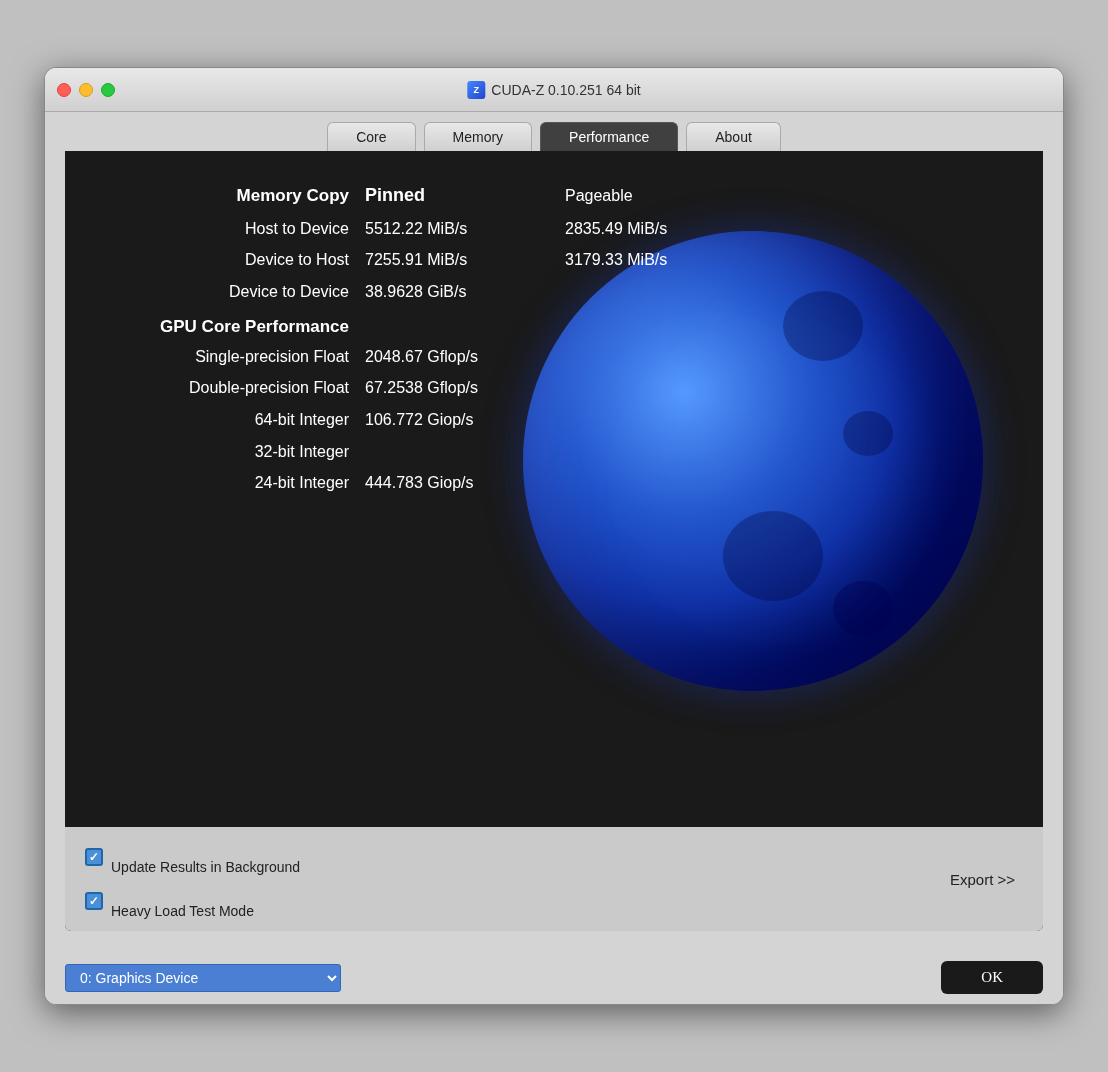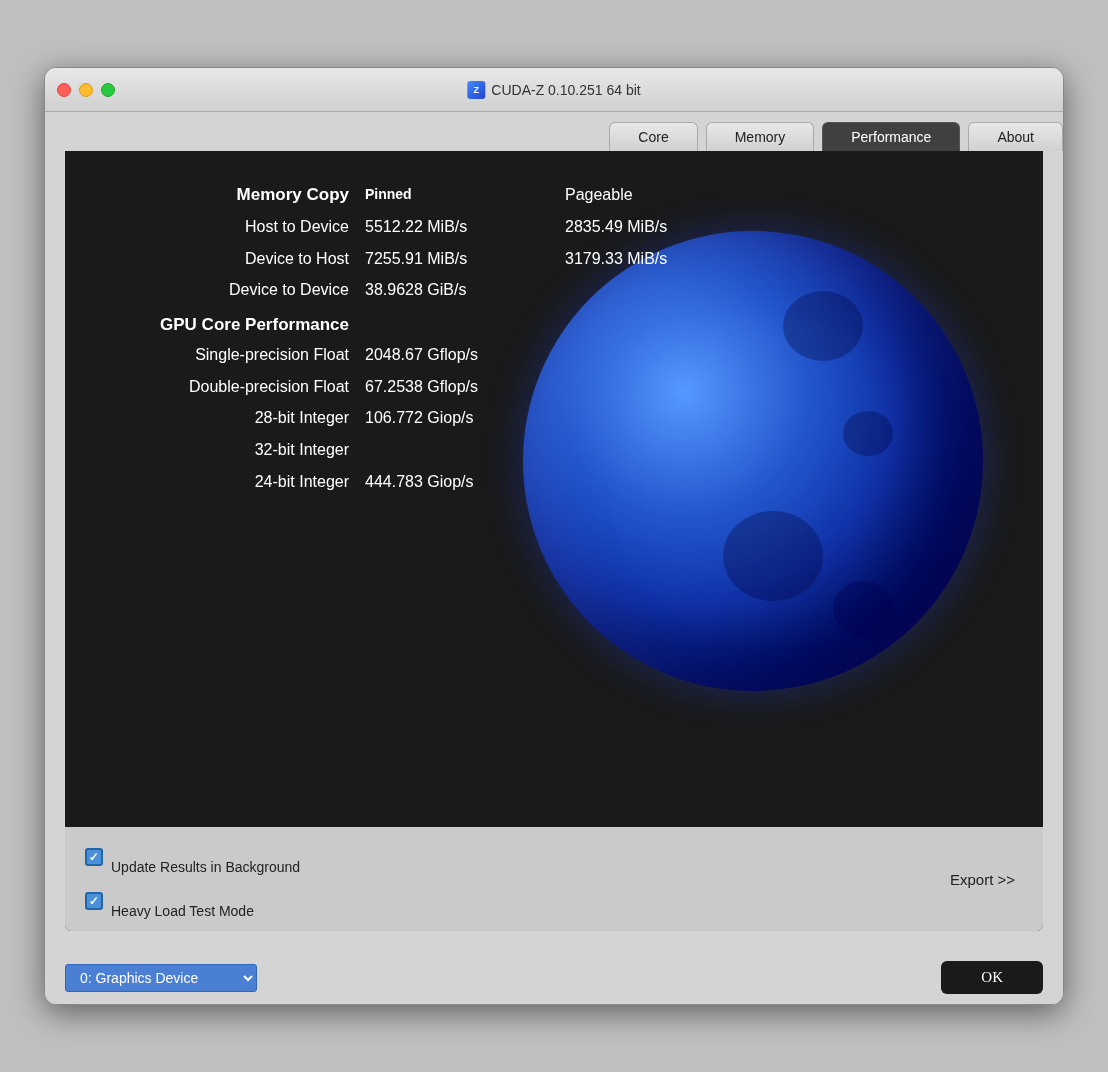--- a/index.html
+++ b/index.html
@@ -62,21 +62,21 @@
       display: flex;
       align-items: center;
       justify-content: center;
       font-size: 9px;
       color: white;
       font-weight: bold;
     }
     .tabs-bar {
       background: #d4d4d4;
       display: flex;
-      justify-content: flex-end;
+      justify-content: center;
       padding: 10px 0 0 0;
       gap: 8px;
     }
     .tab {
       padding: 6px 28px;
       font-size: 14px;
       font-weight: 500;
       color: #222;
       background: linear-gradient(to bottom, #e8e8e8, #d0d0d0);
       border: 1px solid #aaa;
@@ -137,21 +137,21 @@
       font-weight: 700;
       font-size: 17px;
     }
     .row-value {
       min-width: 200px;
       font-size: 16px;
       color: #ffffff;
     }
     .row-value.header {
       font-weight: 700;
-      font-size: 14px;
+      font-size: 18px;
     }
     .row-value2 {
       min-width: 220px;
       font-size: 16px;
       color: #ffffff;
     }
     .section-header {
       margin-top: 8px;
       margin-bottom: 4px;
     }
@@ -199,21 +199,21 @@
       display: flex;
       align-items: center;
       justify-content: space-between;
     }
     .device-select {
       background: #4a7fd4;
       color: white;
       border: 1px solid #3366bb;
       padding: 4px 10px;
       font-size: 14px;
-      width: 192px;
+      width: 276px;
       border-radius: 3px;
       cursor: pointer;
     }
     .ok-btn {
       background: #1a1a1a;
       color: white;
       border: none;
       padding: 8px 40px;
       font-size: 15px;
       font-weight: 500;
@@ -289,21 +289,21 @@
         <div class="row-label">Single-precision Float</div>
         <div class="row-value">2048.67 Gflop/s</div>
       </div>
 
       <div class="data-row">
         <div class="row-label">Double-precision Float</div>
         <div class="row-value">67.2538 Gflop/s</div>
       </div>
 
       <div class="data-row">
-        <div class="row-label">28-bit Integer</div>
+        <div class="row-label">64-bit Integer</div>
         <div class="row-value">106.772 Giop/s</div>
       </div>
 
       <div class="data-row">
         <div class="row-label">32-bit Integer</div>
       </div>
 
       <div class="data-row">
         <div class="row-label">24-bit Integer</div>
         <div class="row-value">444.783 Giop/s</div>

